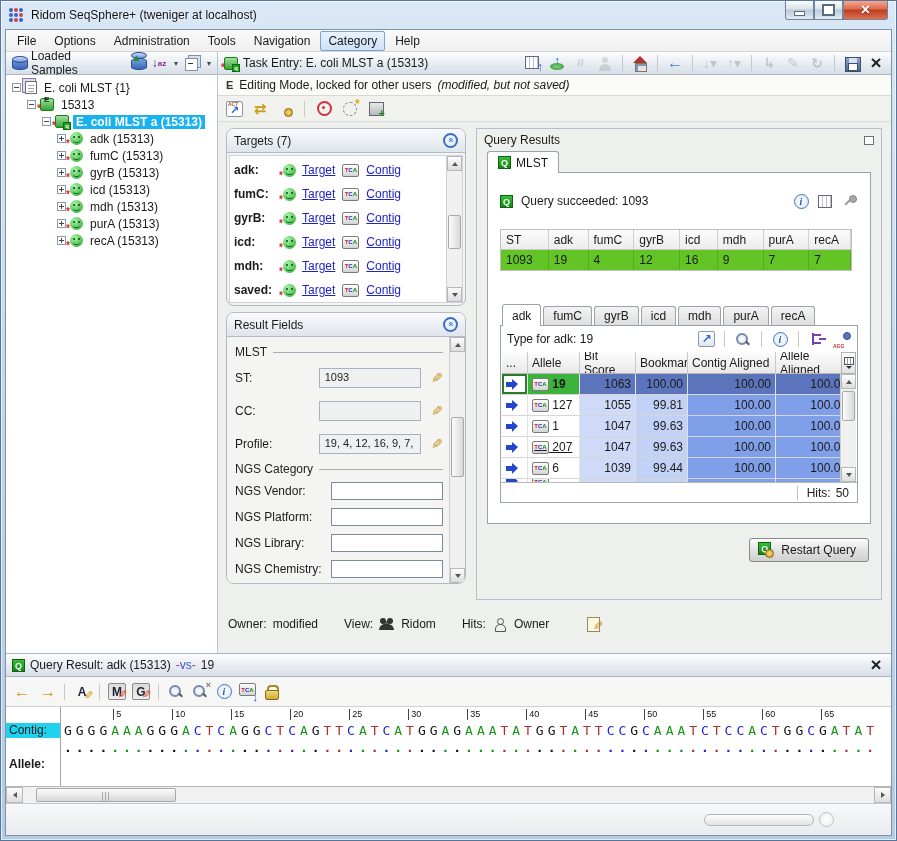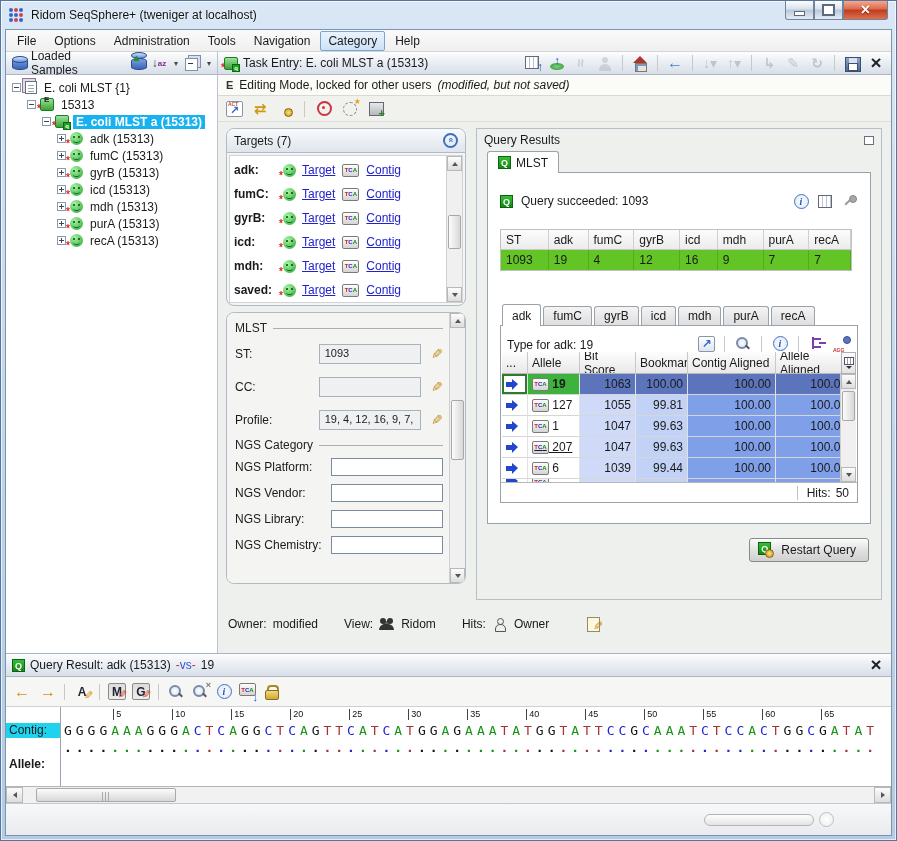--- a/index.html
+++ b/index.html
@@ -179,21 +179,21 @@
   .status-row{display:flex;align-items:center;gap:8px;margin-top:16px;height:24px}
   .status-row .spacer{flex:1}
   .st-table{margin-top:16px;border:1px solid #c0c0c0;width:352px}
   .st-r{display:flex}
   .st-c{height:20px;padding:3px 5px;border-right:1px solid #d0d0d0;overflow:hidden;font-size:12px}
   .st-r.h .st-c{background:linear-gradient(#fcfcfc,#ececec);border-bottom:1px solid #c8c8c8}
   .gene-tabs{display:flex;margin-top:33px;height:21px;margin-left:2px}
   .gtab{padding:2px 9px 0;border:1px solid #9aa2ac;border-bottom:none;border-radius:3px 3px 0 0;background:linear-gradient(#f4f4f4,#dedede);margin-right:2px;margin-top:2px;font-size:12px}
   .gtab.active{background:#fff;margin-top:0;padding-top:4px;z-index:2;position:relative;margin-bottom:-1px}
   .gene-box{border:1px solid #9aa2ac;background:#fff;height:178px;display:flex;flex-direction:column;position:relative;z-index:1}
-  .type-row{height:26px;display:flex;align-items:flex-end;gap:7px;padding:0 6px;flex:0 0 auto}
+  .type-row{height:26px;display:flex;align-items:center;gap:7px;padding:0 6px;flex:0 0 auto}
   .type-row .spacer{flex:1}
   .atable{flex:1;position:relative;overflow:hidden;margin:0 1px}
   .a-r{display:flex;height:21px}
   .a-r.h{height:22px}
   .a-c{border-right:1px solid #e2e2e2;border-bottom:1px solid #d6d6d6;display:flex;align-items:center;padding:0 4px;font-size:12px;overflow:hidden}
   .a-r.h .a-c{background:linear-gradient(#fdfdfd,#e8e8e8);border-bottom:1px solid #b8b8b8;border-right:1px solid #c8c8c8}
   .a-c.num{justify-content:flex-end}
   .arrow-blue{width:12px;height:9px;position:relative;display:inline-block}
   .arrow-blue::before{content:"";position:absolute;left:0;top:2px;width:6px;height:5px;background:#2247cc}
   .arrow-blue::after{content:"";position:absolute;left:6px;top:-1px;border-top:5px solid transparent;border-bottom:6px solid transparent;border-left:6px solid #2247cc}
@@ -488,44 +488,49 @@
                 <span class="sb-btn up"></span>
                 <span class="sb-track">
                     <span class="sb-thumb" style="top:38%;height:34px"></span>
                   </span>
                 <span class="sb-btn dn"></span>
               </div>
             </div>
           </div>
 
           <div class="boxpanel" style="left:8px;top:190px;width:240px;height:272px">
+            <div class="bphead">
+              <span>Result Fields</span>
+              <span class="spacer"></span>
+              <span class="chev"></span>
+            </div>
             <div class="fields-body" id="fields-body">
                 <div class="secline">MLST</div>
                 <div class="frow">
                   <span class="flabel">ST:</span>
                   <span class="fbox">1093</span>
                   <span class="pencil">✎</span>
                 </div>
                 <div class="frow">
                   <span class="flabel">CC:</span>
                   <span class="fbox"></span>
                   <span class="pencil">✎</span>
                 </div>
                 <div class="frow">
                   <span class="flabel">Profile:</span>
                   <span class="fbox">19, 4, 12, 16, 9, 7,</span>
                   <span class="pencil">✎</span>
                 </div>
                 <div class="secline">NGS Category</div>
                 <div class="ngsrow">
+                  <span class="flabel">NGS Vendor:</span>
+                  <span class="fbox white"></span>
+                </div>
+                <div class="ngsrow">
                   <span class="flabel">NGS Platform:</span>
-                  <span class="fbox white"></span>
-                </div>
-                <div class="ngsrow">
-                  <span class="flabel">NGS Vendor:</span>
                   <span class="fbox white"></span>
                 </div>
                 <div class="ngsrow">
                   <span class="flabel">NGS Library:</span>
                   <span class="fbox white"></span>
                 </div>
                 <div class="ngsrow">
                   <span class="flabel">NGS Chemistry:</span>
                   <span class="fbox white"></span>
                 </div>

